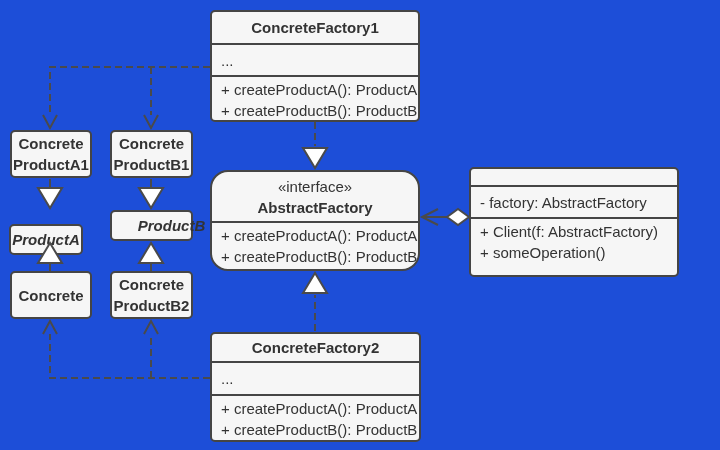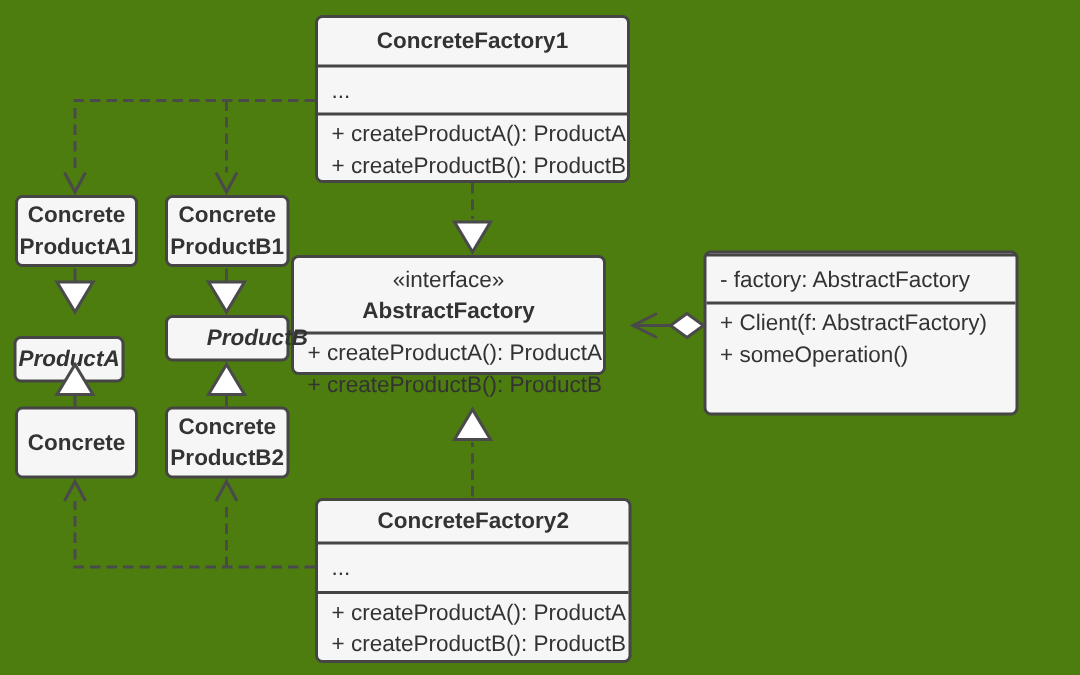--- a/index.html
+++ b/index.html
@@ -1,17 +1,17 @@
 <!DOCTYPE html>
 <html><head>
 <meta charset="utf-8">
 <style>
   html,body{margin:0;padding:0;background:#ffffff;}
   .canvas{
-    position:relative;width:720px;height:450px;background:#4d7c0f;overflow:hidden;
+    position:relative;width:720px;height:450px;background:#1d4ed8;overflow:hidden;
     font-family:"Liberation Sans","DejaVu Sans",sans-serif;color:#333333;
   }
   .cls{
     position:absolute;background:#f6f6f6;border:2px solid #454545;border-radius:5px;
     box-sizing:border-box;z-index:2;
   }
   .c-title{
     font-weight:bold;font-size:15px;text-align:center;
     display:flex;align-items:center;justify-content:center;box-sizing:border-box;
   }
@@ -44,42 +44,42 @@
 
   <div class="cls" style="left:210px;top:10px;width:210px;height:112px;">
     <div class="c-title" style="height:31px;">ConcreteFactory1</div>
     <div class="c-fields" style="height:32px;">...</div>
     <div class="c-methods">
       <div>+ createProductA(): ProductA</div>
       <div>+ createProductB(): ProductB</div>
     </div>
   </div>
 
-  <div class="cls" style="left:194px;top:170px;width:210px;height:80px;">
+  <div class="cls" style="left:210px;top:170px;width:210px;height:101px;border-radius:18px;">
     <div class="c-title two-line" style="height:49px;">
       <span class="stereo">«interface»</span>
       <span>AbstractFactory</span>
     </div>
     <div class="c-methods">
       <div>+ createProductA(): ProductA</div>
       <div>+ createProductB(): ProductB</div>
     </div>
   </div>
 
   <div class="cls" style="left:210px;top:332px;width:211px;height:110px;">
     <div class="c-title" style="height:27px;">ConcreteFactory2</div>
     <div class="c-fields" style="height:33px;">...</div>
     <div class="c-methods">
       <div>+ createProductA(): ProductA</div>
       <div>+ createProductB(): ProductB</div>
     </div>
   </div>
 
   <div class="cls" style="left:469px;top:167px;width:210px;height:110px;">
-    <div class="c-attrs" style="height:32px;">- factory: AbstractFactory</div>
+    <div class="c-attrs" style="height:32px;margin-top:16px;">- factory: AbstractFactory</div>
     <div class="c-methods">
       <div>+ Client(f: AbstractFactory)</div>
       <div>+ someOperation()</div>
     </div>
   </div>
 
   <div class="cls small" style="left:10px;top:130px;width:82px;height:48px;">
     <span>Concrete</span>
     <span>ProductA1</span>
   </div>

